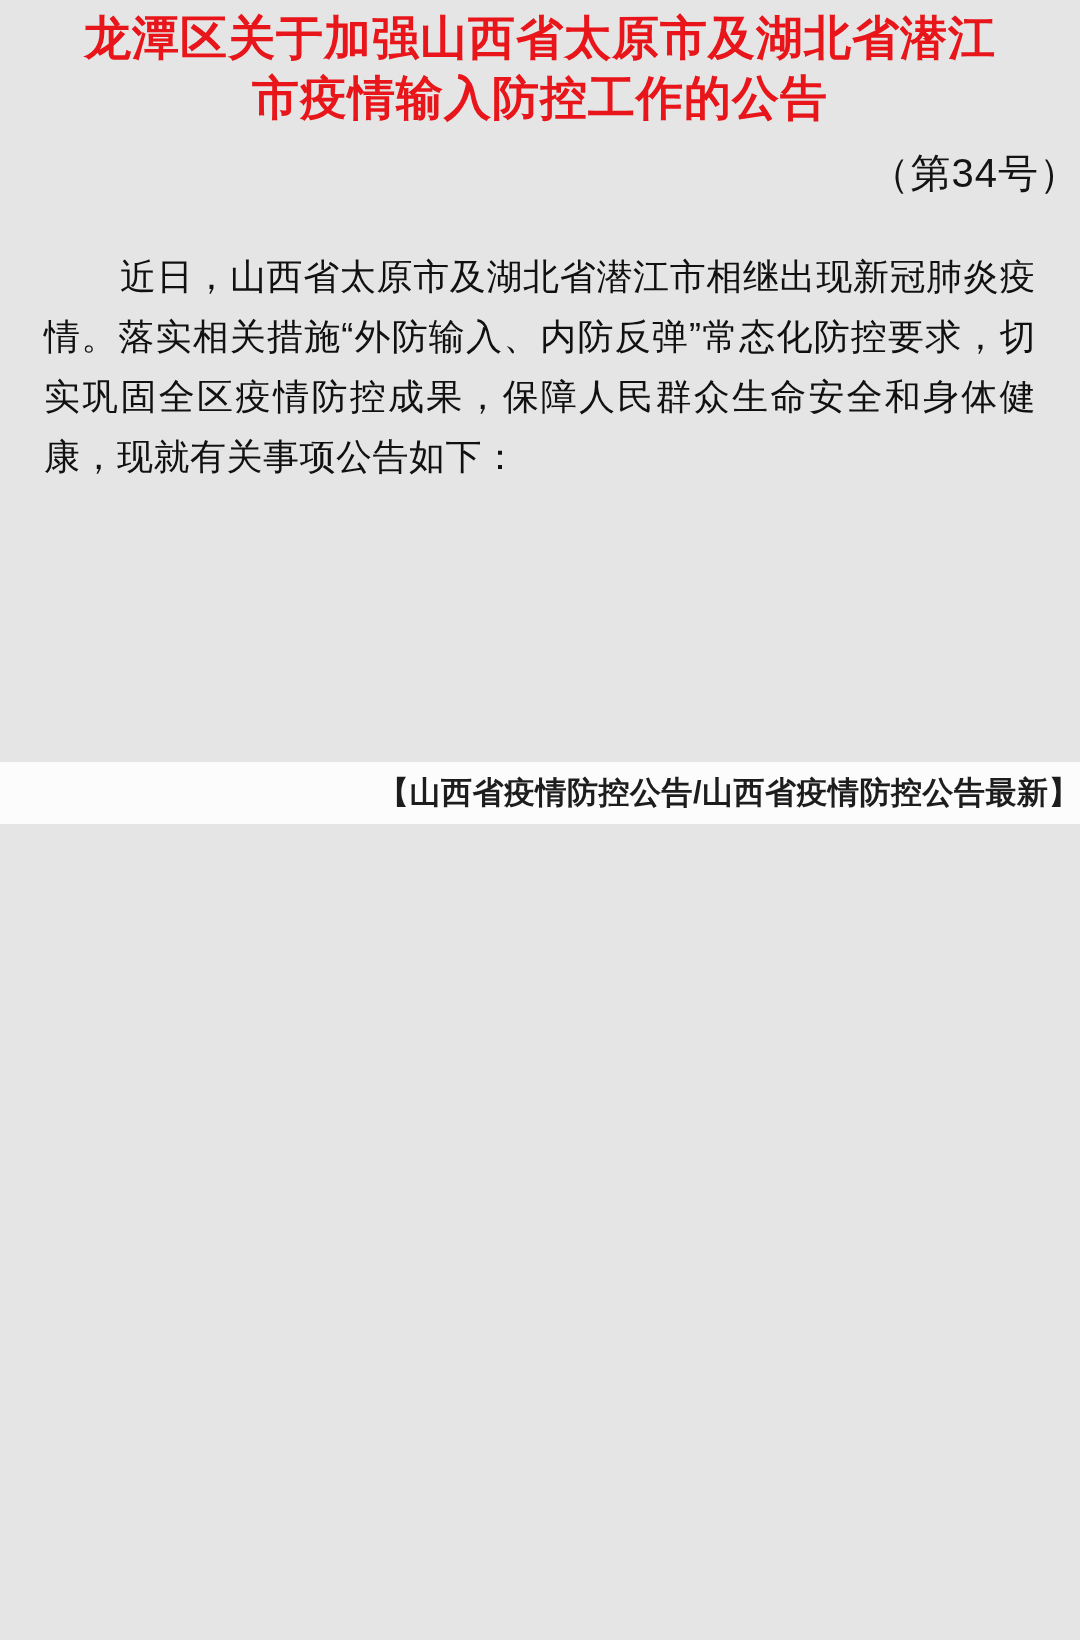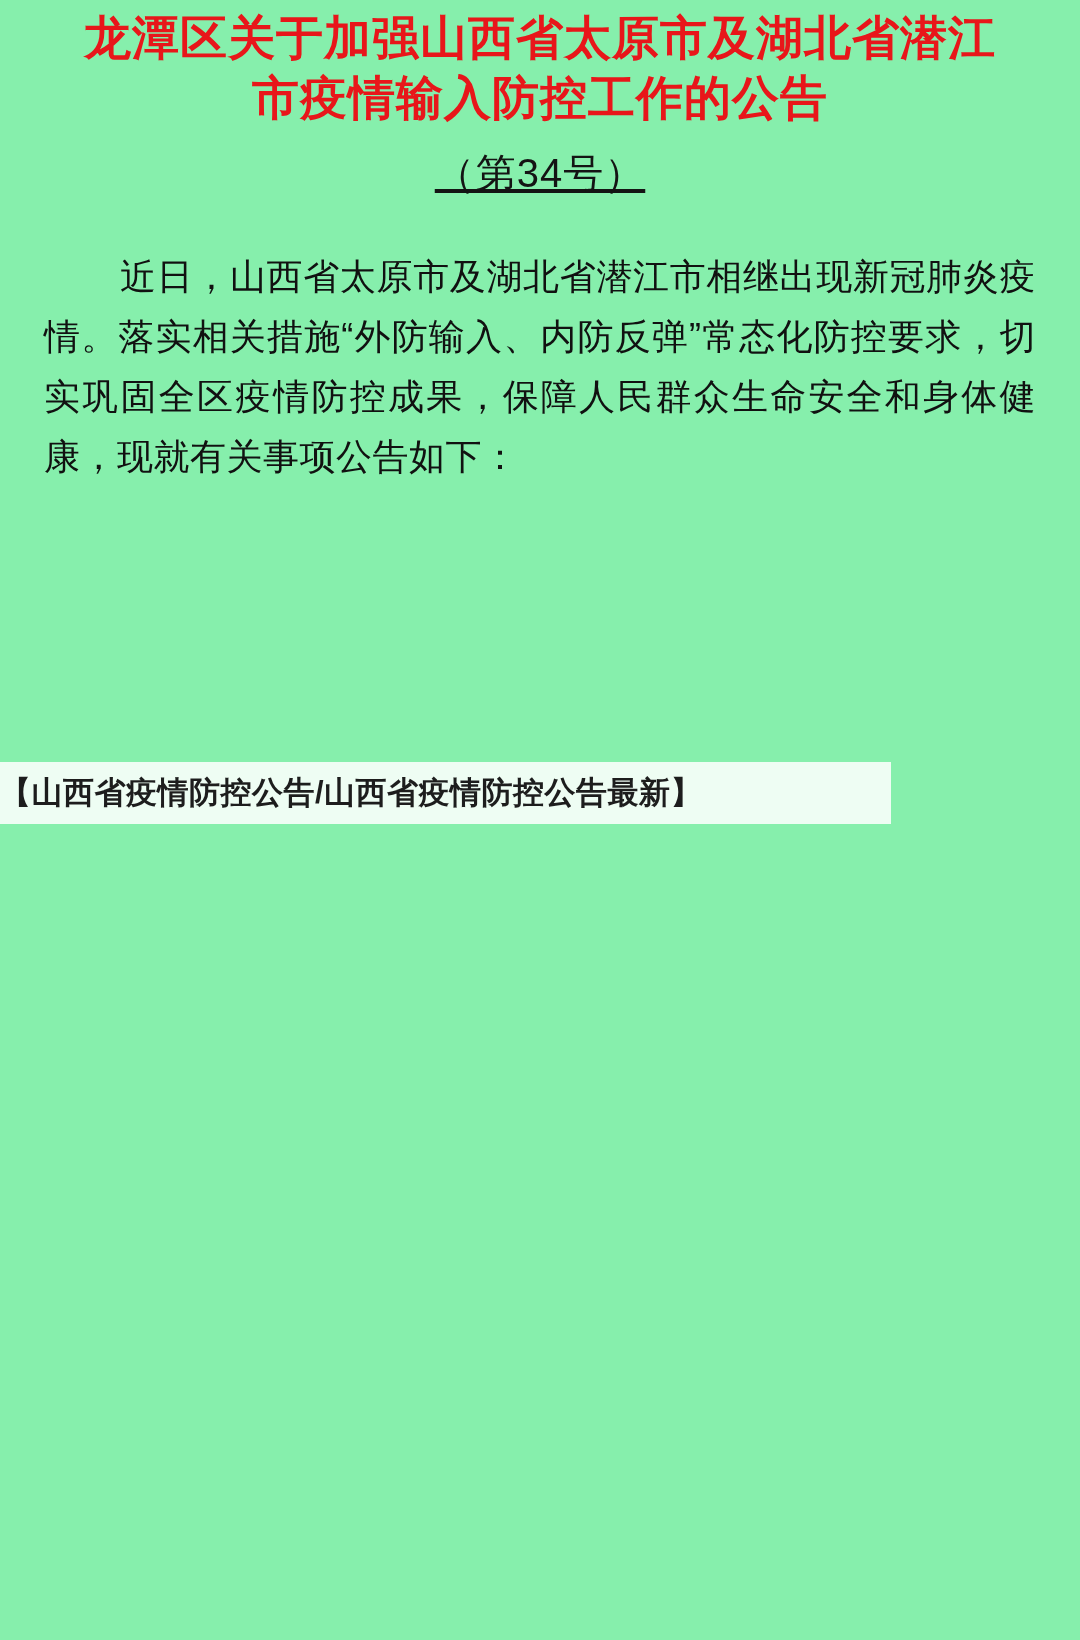--- a/index.html
+++ b/index.html
@@ -14,66 +14,65 @@
     color: #1a1a1a;
     position: relative;
     overflow: hidden;
   }
   .page {
     width: 1080px;
     min-height: 1640px;
     position: relative;
     box-sizing: border-box;
     padding: 0;
-    background: #86efac;
+    background: #e5e5e5;
   }
   .doc-title {
     color: #e8161a;
     font-weight: 700;
     text-align: center;
     font-size: 47px;
     line-height: 1.28;
     letter-spacing: 1px;
     padding: 8px 28px 0 28px;
     margin: 0;
   }
   .doc-number {
-    text-align: center;
+    text-align: right;
     font-size: 40px;
     font-weight: 500;
     color: #141414;
     margin: 18px 0 0 0;
     letter-spacing: 1px;
-    text-decoration: underline;
   }
   .body-wrap {
     padding: 46px 44px 0 44px;
   }
   p.para {
     margin: 0 0 2px 0;
     font-size: 36px;
     line-height: 1.66;
     text-align: justify;
     text-justify: inter-ideograph;
     letter-spacing: 0.5px;
     color: #111;
   }
   p.indent {
     text-indent: 76px;
   }
   .watermark {
     position: absolute;
     left: 0;
     top: 762px;
-    width: 891px;
+    width: 1080px;
     height: 62px;
     background: rgba(255,255,255,0.86);
     display: flex;
     align-items: center;
-    justify-content: flex-start;
+    justify-content: flex-end;
     pointer-events: none;
   }
   .watermark span {
     font-size: 31px;
     font-weight: 700;
     color: #1d1d1d;
     letter-spacing: 0.5px;
     white-space: nowrap;
   }
   .clip-bottom {

